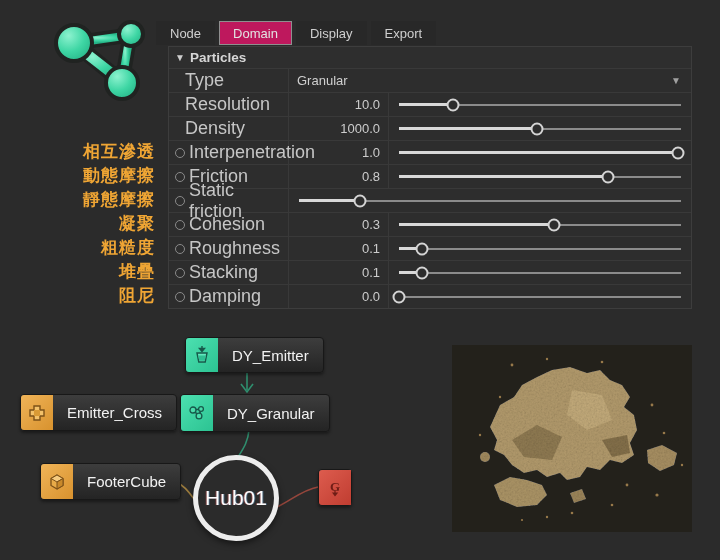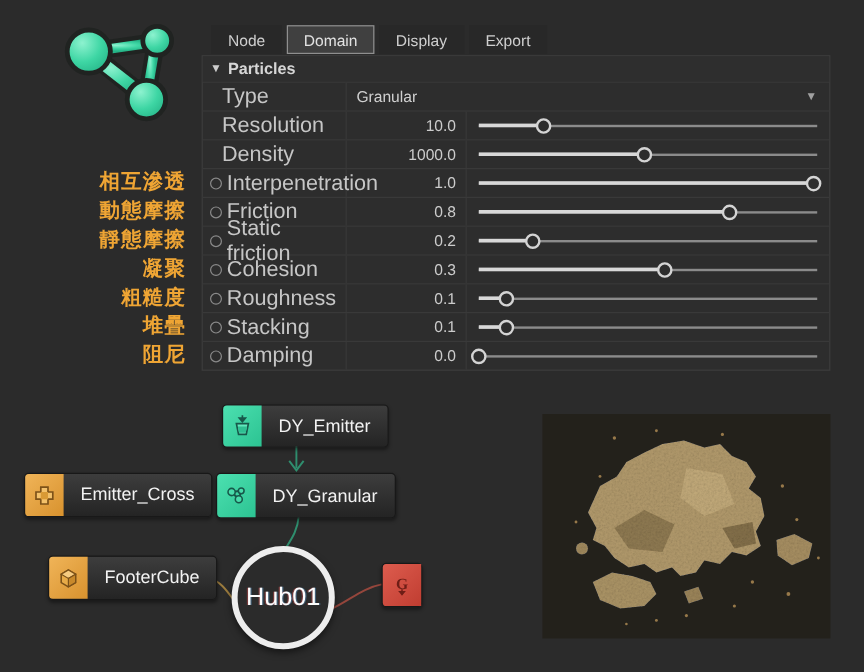--- a/index.html
+++ b/index.html
@@ -5,26 +5,26 @@
   html,body{margin:0;padding:0;}
   body{
     width:720px;height:560px;position:relative;overflow:hidden;
     background:#2b2b2b;
     font-family:"Liberation Sans", sans-serif;
     -webkit-font-smoothing:antialiased;
   }
   
   .logo{position:absolute;left:44px;top:12px;width:116px;height:106px;}
   
-  .tabbar{position:absolute;left:176px;top:21px;height:24px;display:flex;gap:4px;align-items:stretch;}
+  .tabbar{position:absolute;left:156px;top:21px;height:24px;display:flex;gap:4px;align-items:stretch;}
   .tab{
     color:#cfcfcf;font-size:13px;display:flex;align-items:center;
     padding:0 13px;border:1px solid transparent;background:#282828;cursor:default;
   }
-  .tab.selected{border:1px solid #8f8f8f;background:#404040;color:#e2e2e2;}
+  .tab.selected{border:1px solid #8f8f8f;background:#be185d;color:#e2e2e2;}
   
   .panel{
     position:absolute;left:168px;top:46px;width:524px;
     background:#2d2d2d;border:1px solid #3d3d3d;box-sizing:border-box;
   }
   .panel-header{
     height:21px;display:flex;align-items:center;padding-left:6px;
     color:#d6d6d6;font-size:13.5px;font-weight:bold;background:#2e2e2e;
   }
   .panel-header .tri{font-size:10px;margin-right:5px;color:#cdcdcd;}
@@ -174,21 +174,20 @@
           <div class="handle"></div>
     </div>
       </div>
   </div>
 
   <div class="prow">
     <div class="cell cell-label">
         <span class="keydot"></span>
         <span>Static friction</span>
       </div>
-    <div class="cell cell-value">0.2</div>
     <div class="cell cell-slider">
         <div class="slider" style="--pct: 16%;">
       <div class="track"></div>
           <div class="fill"></div>
           <div class="handle"></div>
     </div>
       </div>
   </div>
 
   <div class="prow">

